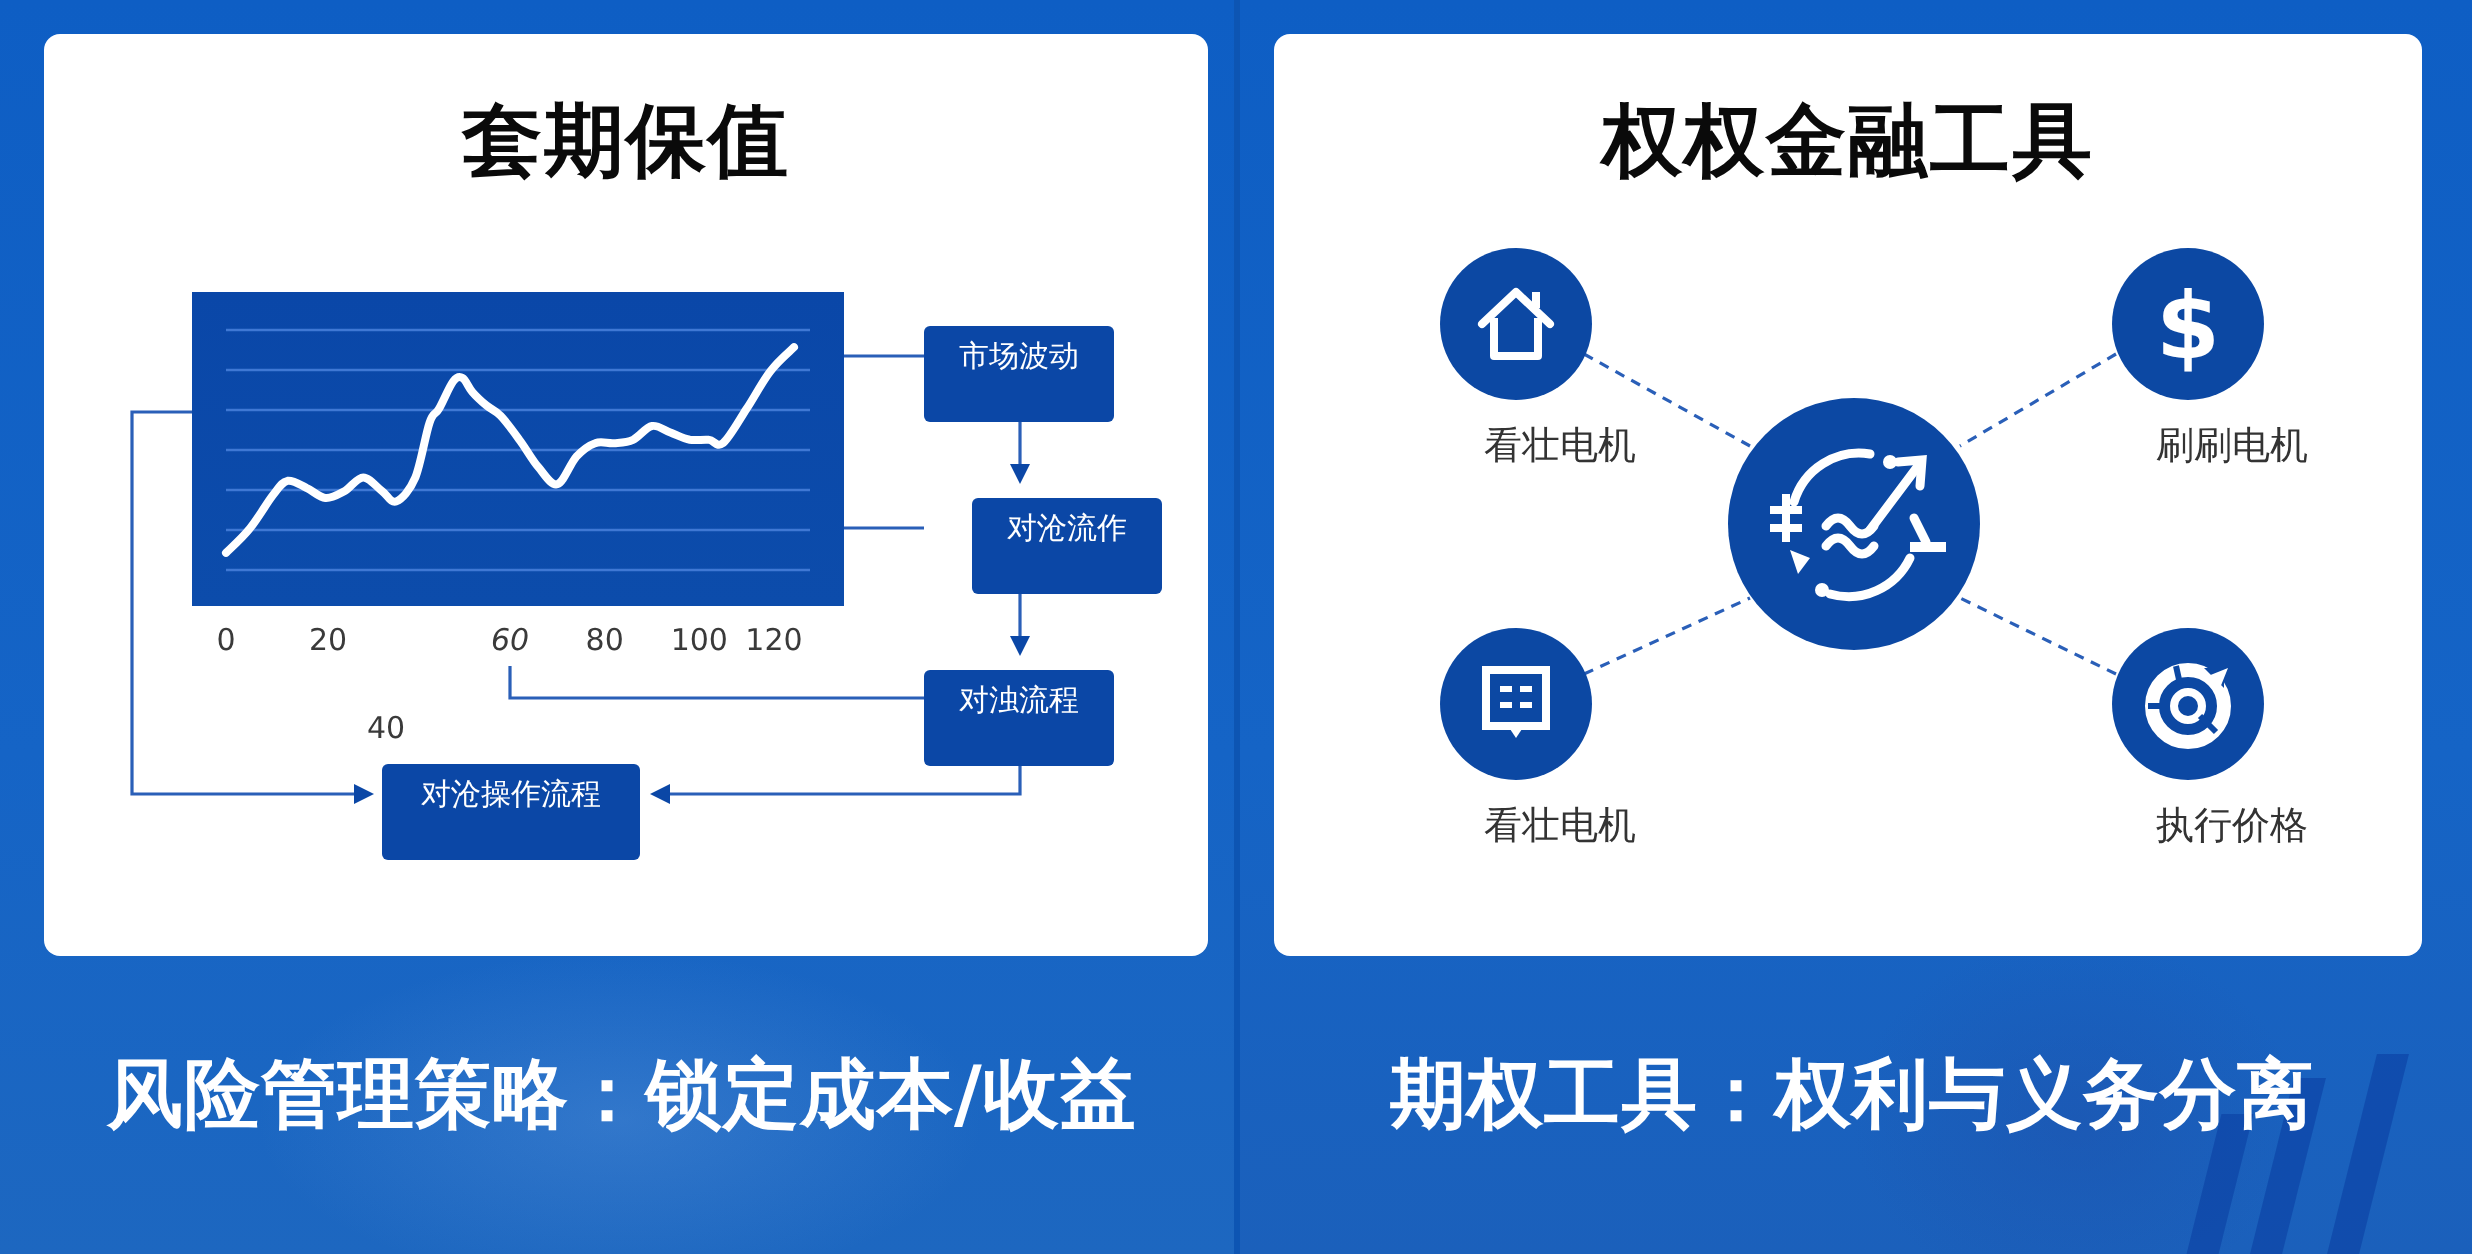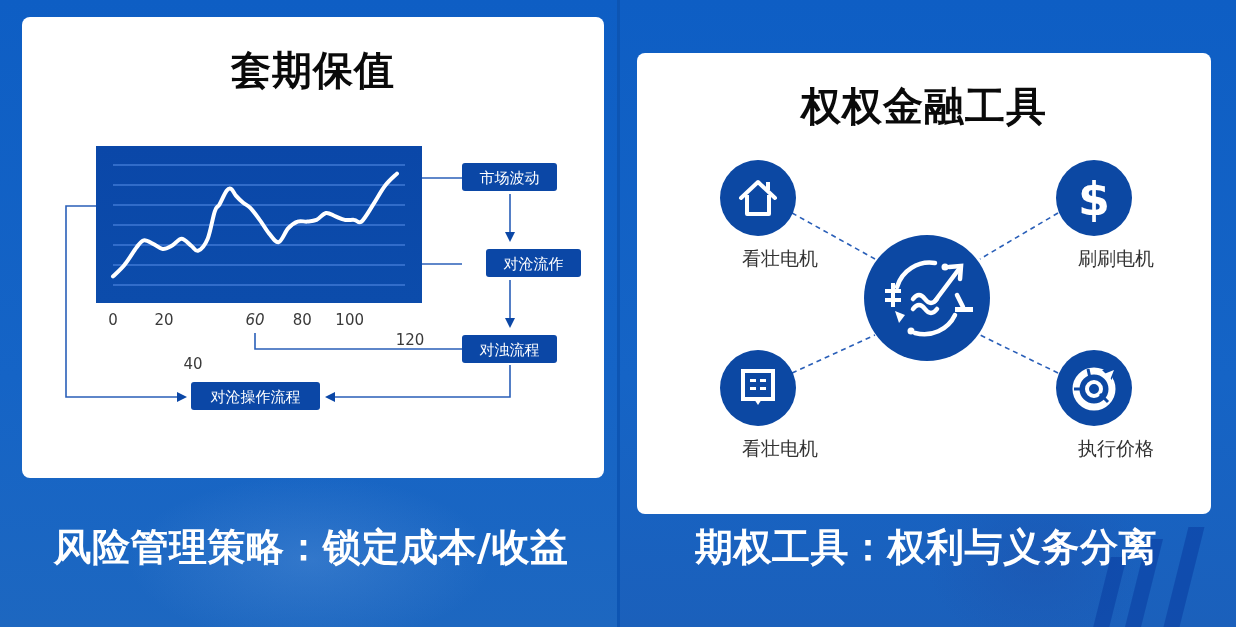--- a/index.html
+++ b/index.html
@@ -20,39 +20,39 @@
       linear-gradient(180deg, #0e5ec4 0%, #1564c6 60%, #1b60bb 100%); }
   .bg-divider { position: absolute; left: 617px; top: 0; width: 3px; height: 627px; background: #0d55b3; }
   .bg-bars { position: absolute; left: 1080px; top: 520px; width: 150px; height: 107px; }
   .bg-bars div { position: absolute; bottom: 0; width: 16px; background: rgba(10,60,160,0.55); transform: skewX(-14deg); }
 
   .card {
     position: absolute; top: 17px; height: 461px;
     background: #ffffff; border-radius: 8px;
   }
   .card-left { left: 22px; width: 582px; }
-  .card-right { left: 637px; width: 574px; margin-top: 36px; }
+  .card-right { left: 637px; width: 574px; }
   .card-title {
     position: absolute; left: 0; right: 0; top: 26px; text-align: center;
     font-size: 40px; font-weight: bold; color: #0a0a0a; letter-spacing: 1px;
   }
 
   
   .chart-box {
     position: absolute; left: 74px; top: 129px; width: 326px; height: 157px;
     background: linear-gradient(180deg, #0a47a8 0%, #0c4cab 100%);
   }
   .chart-svg { position: absolute; left: 0; top: 0; }
   .xtick {
     position: absolute; top: 294px; font-size: 15px; color: #3a3a3a;
     transform: translateX(-50%); font-family: "DejaVu Sans", sans-serif;
   }
 
   .flow-box {
-    position: absolute; height: 28px; background: #0b47a6; color: #fff;
+    position: absolute; height: 48px; background: #0b47a6; color: #fff;
     border-radius: 3px; font-size: 15px; line-height: 30px; text-align: center;
   }
   .connectors { position: absolute; left: 0; top: 0; }
 
   
   .node {
     position: absolute; border-radius: 50%; background: #0c48a3;
     display: flex; align-items: center; justify-content: center;
   }
   .node-small { width: 76px; height: 76px; }
@@ -95,21 +95,21 @@
       <path id="price-path" fill="none" stroke="#ffffff" stroke-width="4" stroke-linecap="round" stroke-linejoin="round" d="M17.0,130.4 C19.0,128.4 24.9,123.3 28.8,118.4 C32.8,113.6 37.5,105.3 40.7,101.3 C43.8,97.3 45.0,95.0 47.8,94.4 C50.5,93.9 54.1,96.4 57.2,97.9 C60.4,99.3 63.5,102.7 66.7,103.0 C69.9,103.3 73.0,101.3 76.2,99.6 C79.3,97.9 82.5,92.7 85.6,92.7 C88.8,92.7 92.3,97.6 95.1,99.6 C97.9,101.6 99.4,105.9 102.2,104.7 C105.0,103.6 108.9,99.3 111.7,92.7 C114.4,86.1 116.8,71.0 118.8,65.3 C120.7,59.6 121.5,61.9 123.5,58.4 C125.5,55.0 128.6,47.3 130.6,44.7 C132.6,42.1 133.8,42.1 135.3,43.0 C136.9,43.9 138.1,47.6 140.1,49.9 C142.0,52.1 144.8,54.7 147.2,56.7 C149.5,58.7 151.5,59.0 154.3,61.9 C157.0,64.7 160.6,69.6 163.7,73.9 C166.9,78.1 170.0,83.9 173.2,87.6 C176.4,91.3 179.5,97.0 182.7,96.1 C185.8,95.3 189.0,85.9 192.1,82.4 C195.3,79.0 198.4,76.7 201.6,75.6 C204.8,74.4 207.9,75.9 211.1,75.6 C214.2,75.3 217.4,75.3 220.5,73.9 C223.7,72.4 226.8,67.6 230.0,67.0 C233.2,66.4 236.3,69.3 239.5,70.4 C242.6,71.6 245.8,73.3 248.9,73.9 C252.1,74.4 255.6,73.6 258.4,73.9 C261.2,74.1 262.3,78.1 265.5,75.6 C268.7,73.0 273.4,64.4 277.3,58.4 C281.3,52.4 285.2,44.7 289.2,39.6 C293.1,34.4 299.0,29.6 301.0,27.6"></path>
     </svg>
   </div>
   <div id="xticks">
       <span class="xtick" style="left: 91px;">0</span>
       <span class="xtick" style="left: 124px; margin-left: 18px;">20</span>
       <span class="xtick" style="left: 171px; margin-top: 44px;">40</span>
       <span class="xtick" style="left: 233px; font-style: italic;">60</span>
       <span class="xtick" style="left: 280.333px;">80</span>
       <span class="xtick" style="left: 327.667px;">100</span>
-      <span class="xtick" style="left: 388px; margin-top: 20px;">120</span>
+      <span class="xtick" style="left: 365px;">120</span>
     </div>
 
   <svg class="connectors" width="582" height="461">
     <defs>
       <marker id="arr" markerWidth="10" markerHeight="10" refX="7" refY="5" orient="auto" markerUnits="userSpaceOnUse">
         <path d="M0,0 L10,5 L0,10 z" fill="#0b47a6"></path>
       </marker>
     </defs>
     <g stroke="#2a5fb8" stroke-width="1.6" fill="none">
 

